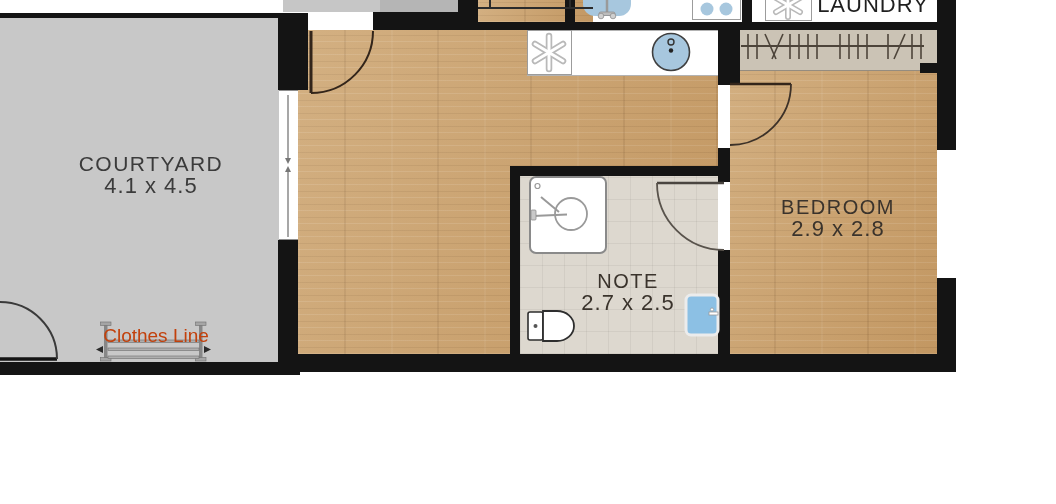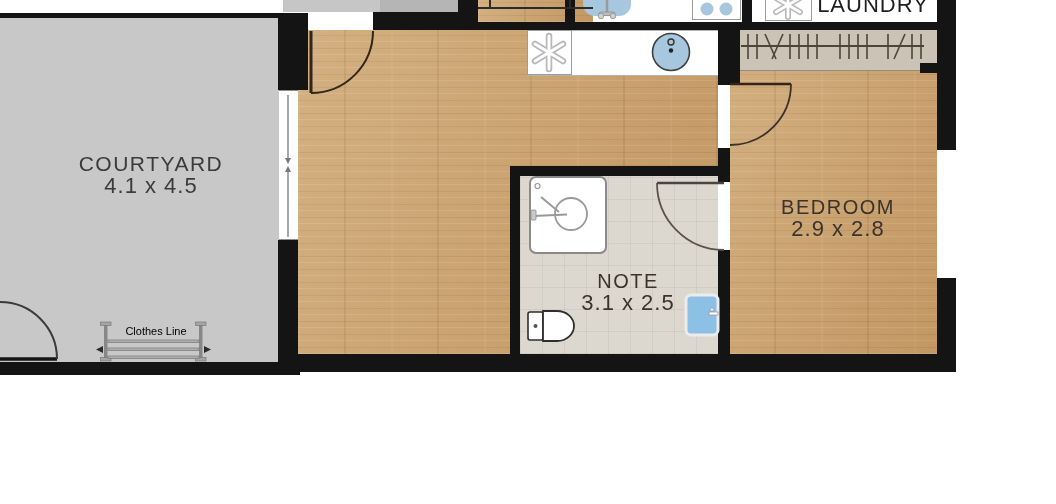--- a/index.html
+++ b/index.html
@@ -24,21 +24,21 @@
   .counter{position:absolute;background:#ffffff;border:1px solid #b3b3b3;box-sizing:border-box;}
   .appliance{position:absolute;background:#ffffff;border:1.5px solid #9c9c9c;box-sizing:border-box;}
   .room-label{position:absolute;text-align:center;color:#3a332c;margin-top:8px;}
   .room-label .name{font-size:20px;letter-spacing:1.5px;line-height:22px;}
   .room-label .dims{font-size:22px;letter-spacing:1px;line-height:22px;}
   .courtyard-label{color:#3b3b3b;}
   .courtyard-label .name{font-size:21px;}
   .laundry-label{position:absolute;left:790px;top:-8px;width:166px;text-align:center;
      font-size:22px;letter-spacing:1px;color:#1f1f1f;}
   .clothesline-label{position:absolute;left:100px;top:325px;width:112px;text-align:center;
-     font-size:11px;color:#000000;}
+     font-size:19px;color:#c2410c;}
   .note{position:absolute;left:80px;top:485px;font-size:11.5px;font-weight:bold;color:#000;
      font-family:"Liberation Sans",sans-serif;white-space:nowrap;}
   svg.overlay{position:absolute;left:0;top:0;pointer-events:none;}
 </style>
 </head>
 <body>
 
 <div class="plan">
 
   <div class="courtyard abs" style="left:0;top:17px;width:283px;height:346px;"></div>
@@ -217,21 +217,21 @@
       <path d="M211,349.5 l-7,-3.5 v7 z" fill="#2b2b2b"></path>
     </g>
   </svg>
 
   <div class="room-label courtyard-label" style="left:51px;top:145px;width:200px;">
     <div class="name">COURTYARD</div>
     <div class="dims">4.1 x 4.5</div>
   </div>
   <div class="room-label" style="left:528px;top:262px;width:200px;">
     <div class="name">NOTE</div>
-    <div class="dims">3.1 x 2.5</div>
+    <div class="dims">2.7 x 2.5</div>
   </div>
   <div class="room-label" style="left:738px;top:188px;width:200px;">
     <div class="name">BEDROOM</div>
     <div class="dims">2.9 x 2.8</div>
   </div>
   <div class="laundry-label">LAUNDRY</div>
   <div class="clothesline-label">Clothes Line</div>
 
 </div>
 

